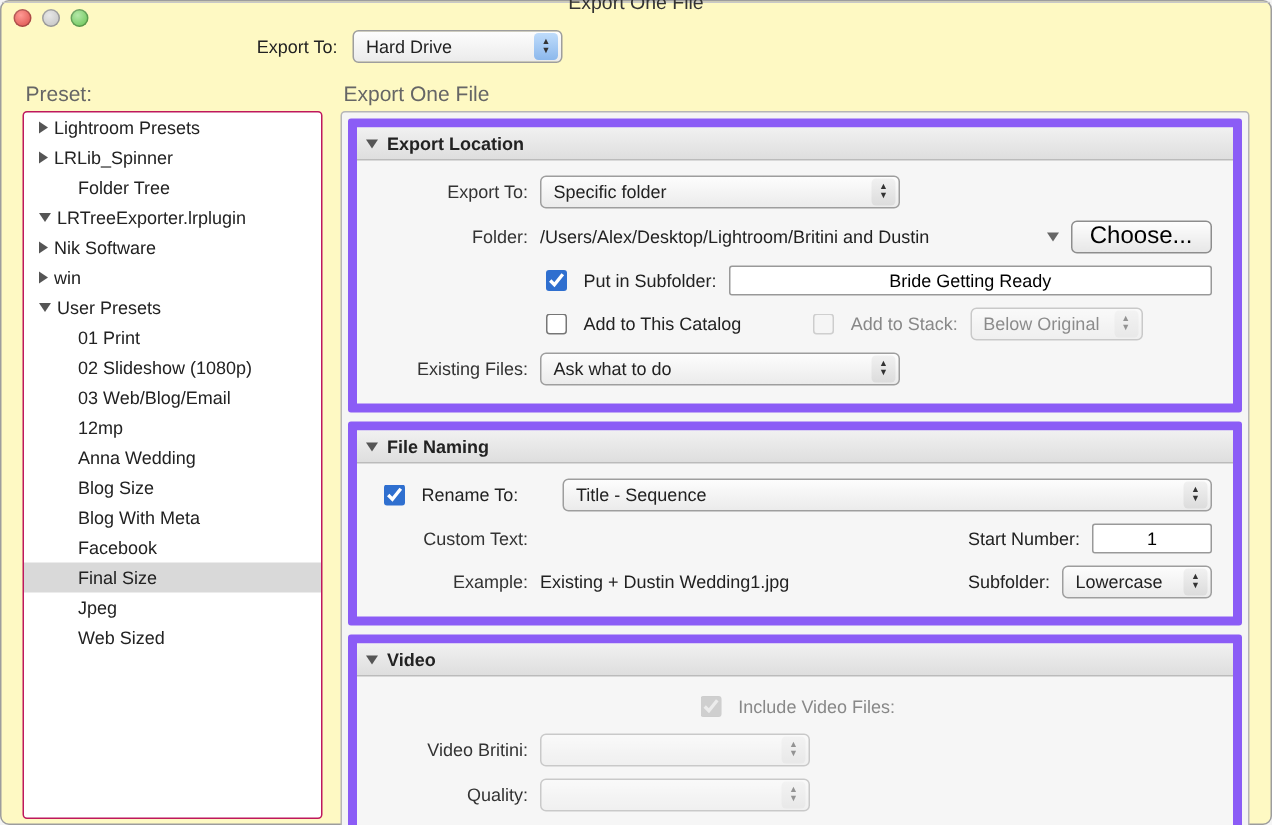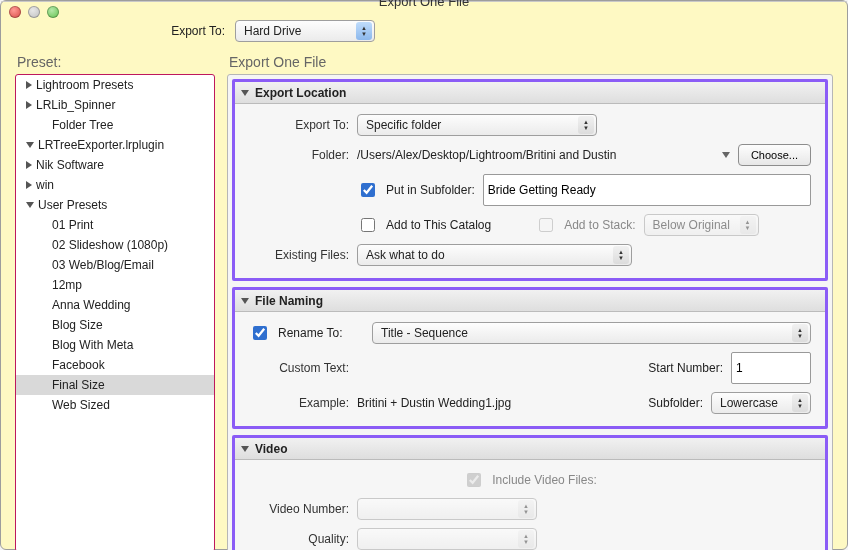--- a/index.html
+++ b/index.html
@@ -154,21 +154,21 @@
 
   .right-box {
     flex:1;
     border:1px solid #b6b6b6;
     border-radius:3px;
     background:#f5f5f5;
     overflow-y:auto;
     padding: 4px;
   }
   .section {
-    border:3px solid #8b5cf6;
+    border:6px solid #8b5cf6;
     margin-bottom: 6px;
     border-radius:2px;
     background:#f6f6f6;
   }
   .section-header {
     height:22px;
     background: linear-gradient(#f1f1f1,#dedede);
     border-bottom:1px solid #bbb;
     display:flex; align-items:center;
     padding: 0 6px;
@@ -182,37 +182,38 @@
   .frow {
     display:flex; align-items:center;
     margin-bottom: 8px; gap: 8px;
   }
   .frow .flabel {
     width: 100px;
     text-align: right;
     color:#333;
   }
   input[type="text"].textfield {
-    height:32px;
+    height:20px;
     border:1px solid #999;
     border-radius:2px;
     padding:0 4px;
     font-size:12px;
+    text-align:center;
   }
   input[type="checkbox"] {
     width:14px; height:14px;
     accent-color:#2f6fcf;
   }
   .btn {
     height:22px;
     padding: 0 12px;
     background: linear-gradient(#fdfdfd,#e7e7e7);
     border:1px solid #8d8d8d;
     border-radius:4px;
-    font-size:11px;
+    font-size:16px;
   }
   .btn.primary {
     background: linear-gradient(#cce2ff,#8cb8ec);
     border-color:#5e8acb;
   }
   .footer {
     height: 40px;
     display:flex; align-items:center; justify-content:space-between;
     padding: 8px 4px 0 4px;
   }
@@ -296,20 +297,23 @@
             <div class="preset-item child">
               <span>Blog With Meta</span>
             </div>
             <div class="preset-item child">
               <span>Facebook</span>
             </div>
             <div class="preset-item child selected">
               <span>Final Size</span>
             </div>
             <div class="preset-item child">
+              <span>Jpeg</span>
+            </div>
+            <div class="preset-item child">
               <span>Web Sized</span>
             </div>
           </div>
         <div class="preset-buttons">
           <button>Add</button>
           <button>Remove</button>
         </div>
       </div>
 
       <div class="right-col">
@@ -348,21 +352,21 @@
                 <span style="width:28px"></span>
                 <input type="checkbox" disabled="" style="">
                 <span class="muted">Add to Stack:</span>
                 <div class="popup flat disabled" style="width:115px">
                   <span>Below Original</span>
                   <span class="arrows">▲<br>▼</span>
                 </div>
               </div>
               <div class="frow" style="margin-bottom:0">
                 <span class="flabel">Existing Files:</span>
-                <div class="popup flat wide" style="width:275px">
+                <div class="popup flat wide" style="width:240px">
                   <span>Ask what to do</span>
                   <span class="arrows">▲<br>▼</span>
                 </div>
               </div>
             </div>
           </div>
 
           <div class="section">
             <div class="section-header">
               <span class="disclosure open"></span>
@@ -378,42 +382,42 @@
                 </div>
               </div>
               <div class="frow">
                 <span class="flabel muted">Custom Text:</span>
                 <span style="flex:1"></span>
                 <span>Start Number:</span>
                 <input type="text" class="textfield" style="width: 80px;" value="1">
               </div>
               <div class="frow" style="margin-bottom:0">
                 <span class="flabel">Example:</span>
-                <span style="flex:1">Britini + Dustin Wedding1.jpg</span>
+                <span style="flex:1">Existing + Dustin Wedding1.jpg</span>
                 <span>Subfolder:</span>
                 <div class="popup flat" style="width:100px">
                   <span>Lowercase</span>
                   <span class="arrows">▲<br>▼</span>
                 </div>
               </div>
             </div>
           </div>
 
           <div class="section">
             <div class="section-header">
               <span class="disclosure open"></span>
               <span>Video</span>
             </div>
             <div class="section-body">
               <div class="frow" style="justify-content:center">
                 <input type="checkbox" checked="" disabled="" style="">
                 <span class="muted">Include Video Files:</span>
               </div>
               <div class="frow">
-                <span class="flabel muted">Video Number:</span>
+                <span class="flabel muted">Video Britini:</span>
                 <div class="popup flat disabled" style="width:180px">
                   <span></span>
                   <span class="arrows">▲<br>▼</span>
                 </div>
               </div>
               <div class="frow" style="margin-bottom:0">
                 <span class="flabel muted">Quality:</span>
                 <div class="popup flat disabled" style="width:180px">
                   <span></span>
                   <span class="arrows">▲<br>▼</span>

